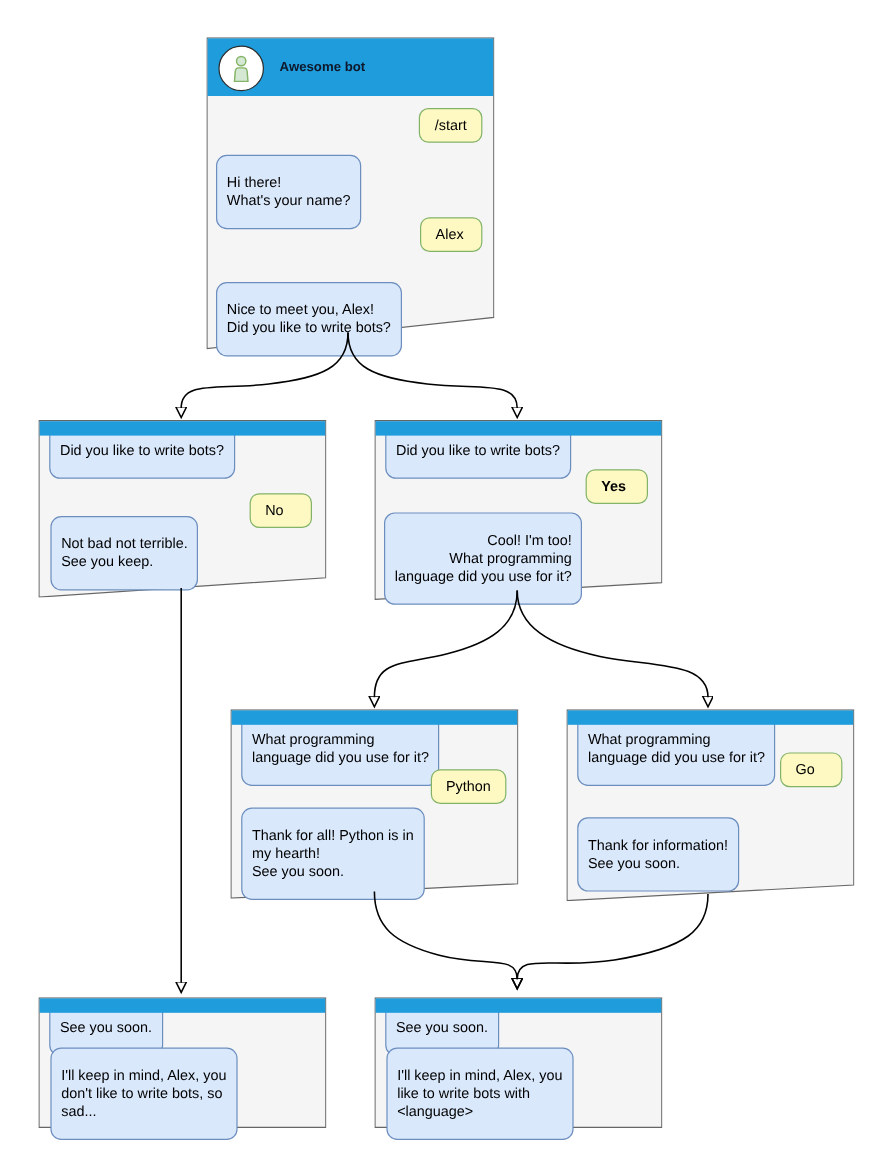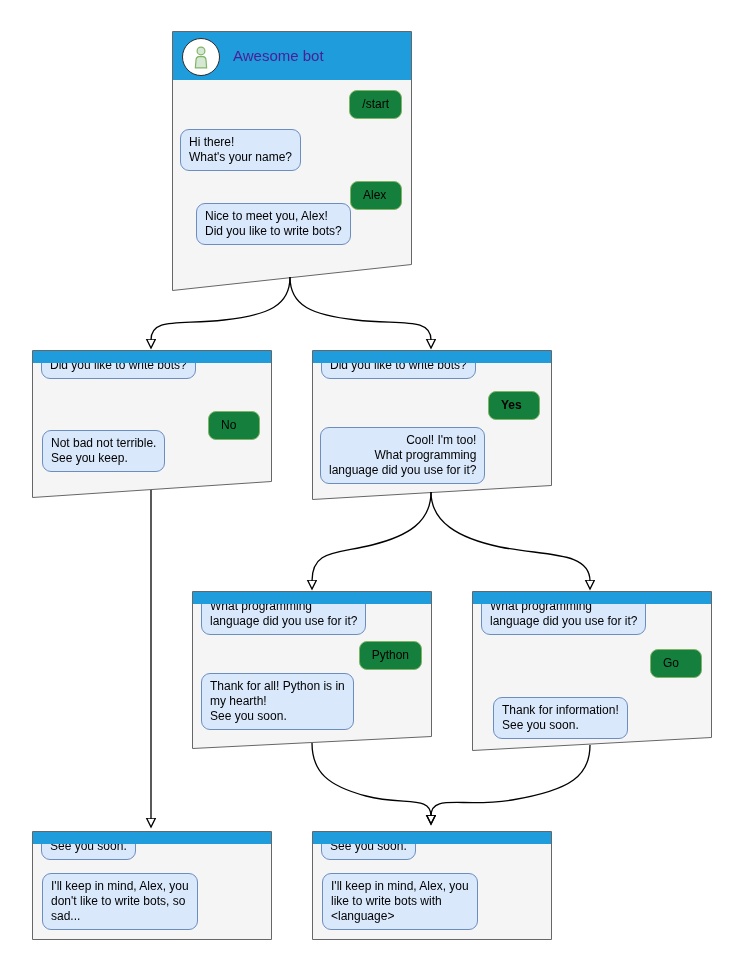--- a/index.html
+++ b/index.html
@@ -4,26 +4,26 @@
 <style>
   html,body{margin:0;padding:0;background:#ffffff;}
   #canvas{position:relative;width:743px;height:971px;background:#ffffff;overflow:hidden;
           font-family:"Liberation Sans",sans-serif;}
   .window{position:absolute;width:240px;}
   .win-bg{position:absolute;left:0;top:0;z-index:0;display:block;}
   .win-header{position:absolute;left:1px;right:1px;top:1px;height:12px;background:#1e9cdc;z-index:2;}
   .win-header.big{height:48px;}
   .avatar{position:absolute;left:9px;top:6px;width:36px;height:36px;background:#ffffff;
           border:1.6px solid #2d2d2d;border-radius:50%;display:flex;align-items:center;justify-content:center;}
-  .win-title{position:absolute;left:60px;top:0;height:48px;line-height:48px;color:#4c1d95;
-             font-size:15px;font-weight:normal;}
+  .win-title{position:absolute;left:60px;top:0;height:48px;line-height:48px;color:#0f172a;
+             font-size:11px;font-weight:bold;}
   .bubble{position:absolute;z-index:1;font-size:12px;line-height:15px;color:#000000;
           white-space:pre-line;border-radius:9px;}
-  .bot-msg{background:#dae8fc;border:1px solid #6c8ebf;padding:5px 8px;}
-  .user-msg{background:#15803d;border:1px solid #82b366;padding:6px 12px;border-radius:8px;min-width:26px;}
+  .bot-msg{background:#dae8fc;border:1px solid #6c8ebf;padding:15px 8px;}
+  .user-msg{background:#fef9c3;border:1px solid #82b366;padding:6px 12px;border-radius:8px;min-width:26px;}
   .arrows{position:absolute;left:0;top:0;z-index:3;pointer-events:none;}
   .arrows path{fill:none;stroke:#000000;stroke-width:1.3px;}
 </style>
 </head>
 <body>
 
 <div id="canvas">
 
   <svg class="arrows" width="743" height="971" viewBox="0 0 743 971">
     <defs>
@@ -50,21 +50,21 @@
           <circle cx="12" cy="6.4" r="3.6" fill="#d5e8d4" stroke="#82b366" stroke-width="1.1"></circle>
           <path d="M6.8 22 L7.4 14.5 Q7.7 11.6 10 11.6 L14 11.6 Q16.3 11.6 16.6 14.5 L17.2 22 Z" fill="#d5e8d4" stroke="#82b366" stroke-width="1.1"></path>
         </svg>
       </div>
       <div class="win-title">Awesome bot</div>
     </div>
     <div class="bubble user-msg" style="right:10px;top:59px;">/start</div>
     <div class="bubble bot-msg" style="left:8px;top:98px;">Hi there!
 What's your name?</div>
     <div class="bubble user-msg" style="right:10px;top:150px;">Alex</div>
-    <div class="bubble bot-msg" style="left:8px;top:172px;margin-left:16px;">Nice to meet you, Alex!
+    <div class="bubble bot-msg" style="left:8px;top:204px;">Nice to meet you, Alex!
 Did you like to write bots?</div>
   </div>
 
   <div class="window" style="left:32px;top:350px;height:148px;">
     <svg class="win-bg" width="240" height="148">
       <polygon points="0.5,0.5 239.5,0.5 239.5,131.5 0.5,147.5" fill="#f5f5f5" stroke="#666666" stroke-width="1"></polygon>
     </svg>
     <div class="win-header"></div>
     <div class="bubble bot-msg" style="left:9px;top:2px;">Did you like to write bots?</div>
     <div class="bubble user-msg" style="right:12px;top:41px;margin-top:20px;">No</div>
@@ -97,22 +97,22 @@
 See you soon.</div>
   </div>
 
   <div class="window" style="left:472px;top:591px;height:160px;">
     <svg class="win-bg" width="240" height="160">
       <polygon points="0.5,0.5 239.5,0.5 239.5,146.5 0.5,159.5" fill="#f5f5f5" stroke="#666666" stroke-width="1"></polygon>
     </svg>
     <div class="win-header"></div>
     <div class="bubble bot-msg" style="left:9px;top:2px;">What programming
 language did you use for it?</div>
-    <div class="bubble user-msg" style="right:10px;top:58px;">Go</div>
-    <div class="bubble bot-msg" style="left:21px;top:90px;margin-top:16px;">Thank for information!
+    <div class="bubble user-msg" style="right:10px;top:36px;">Go</div>
+    <div class="bubble bot-msg" style="left:9px;top:90px;">Thank for information!
 See you soon.</div>
   </div>
 
   <div class="window" style="left:32px;top:831px;height:109px;">
     <svg class="win-bg" width="240" height="109">
       <polygon points="0.5,0.5 239.5,0.5 239.5,108.5 0.5,108.5" fill="#f5f5f5" stroke="#666666" stroke-width="1"></polygon>
     </svg>
     <div class="win-header"></div>
     <div class="bubble bot-msg" style="left:9px;top:2px;">See you soon.</div>
     <div class="bubble bot-msg" style="left:10px;top:42px;">I'll keep in mind, Alex, you

